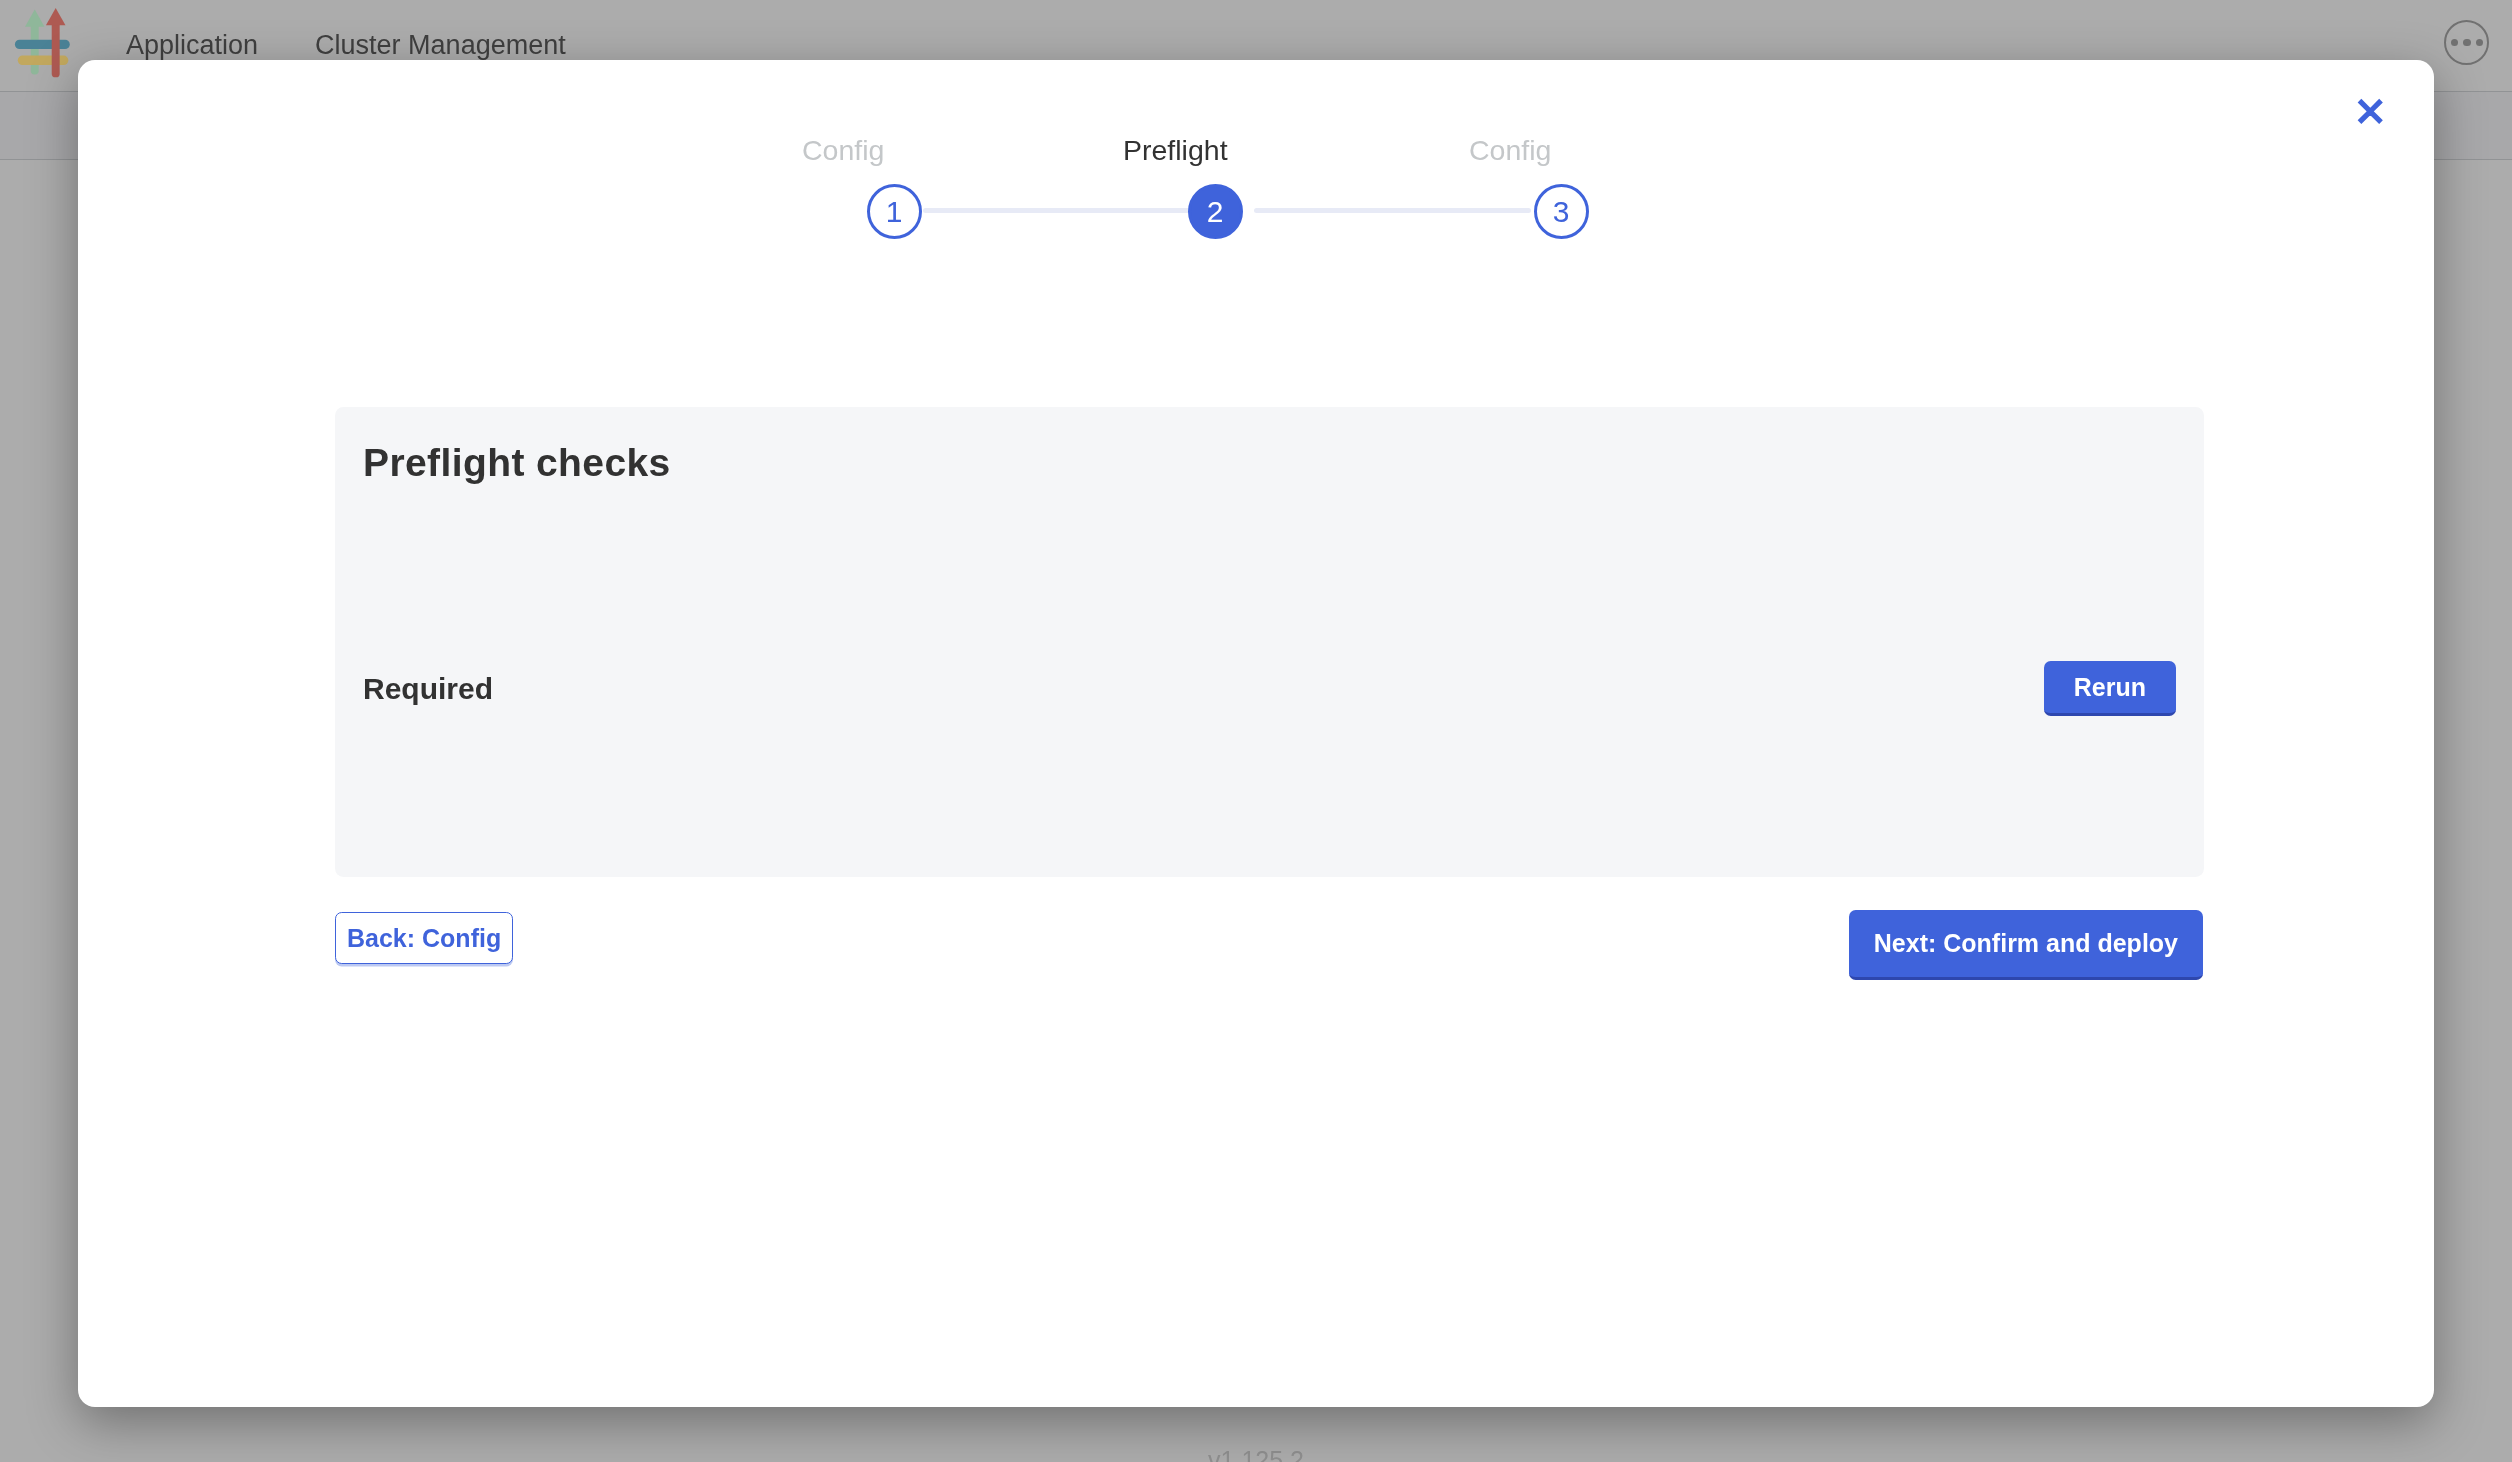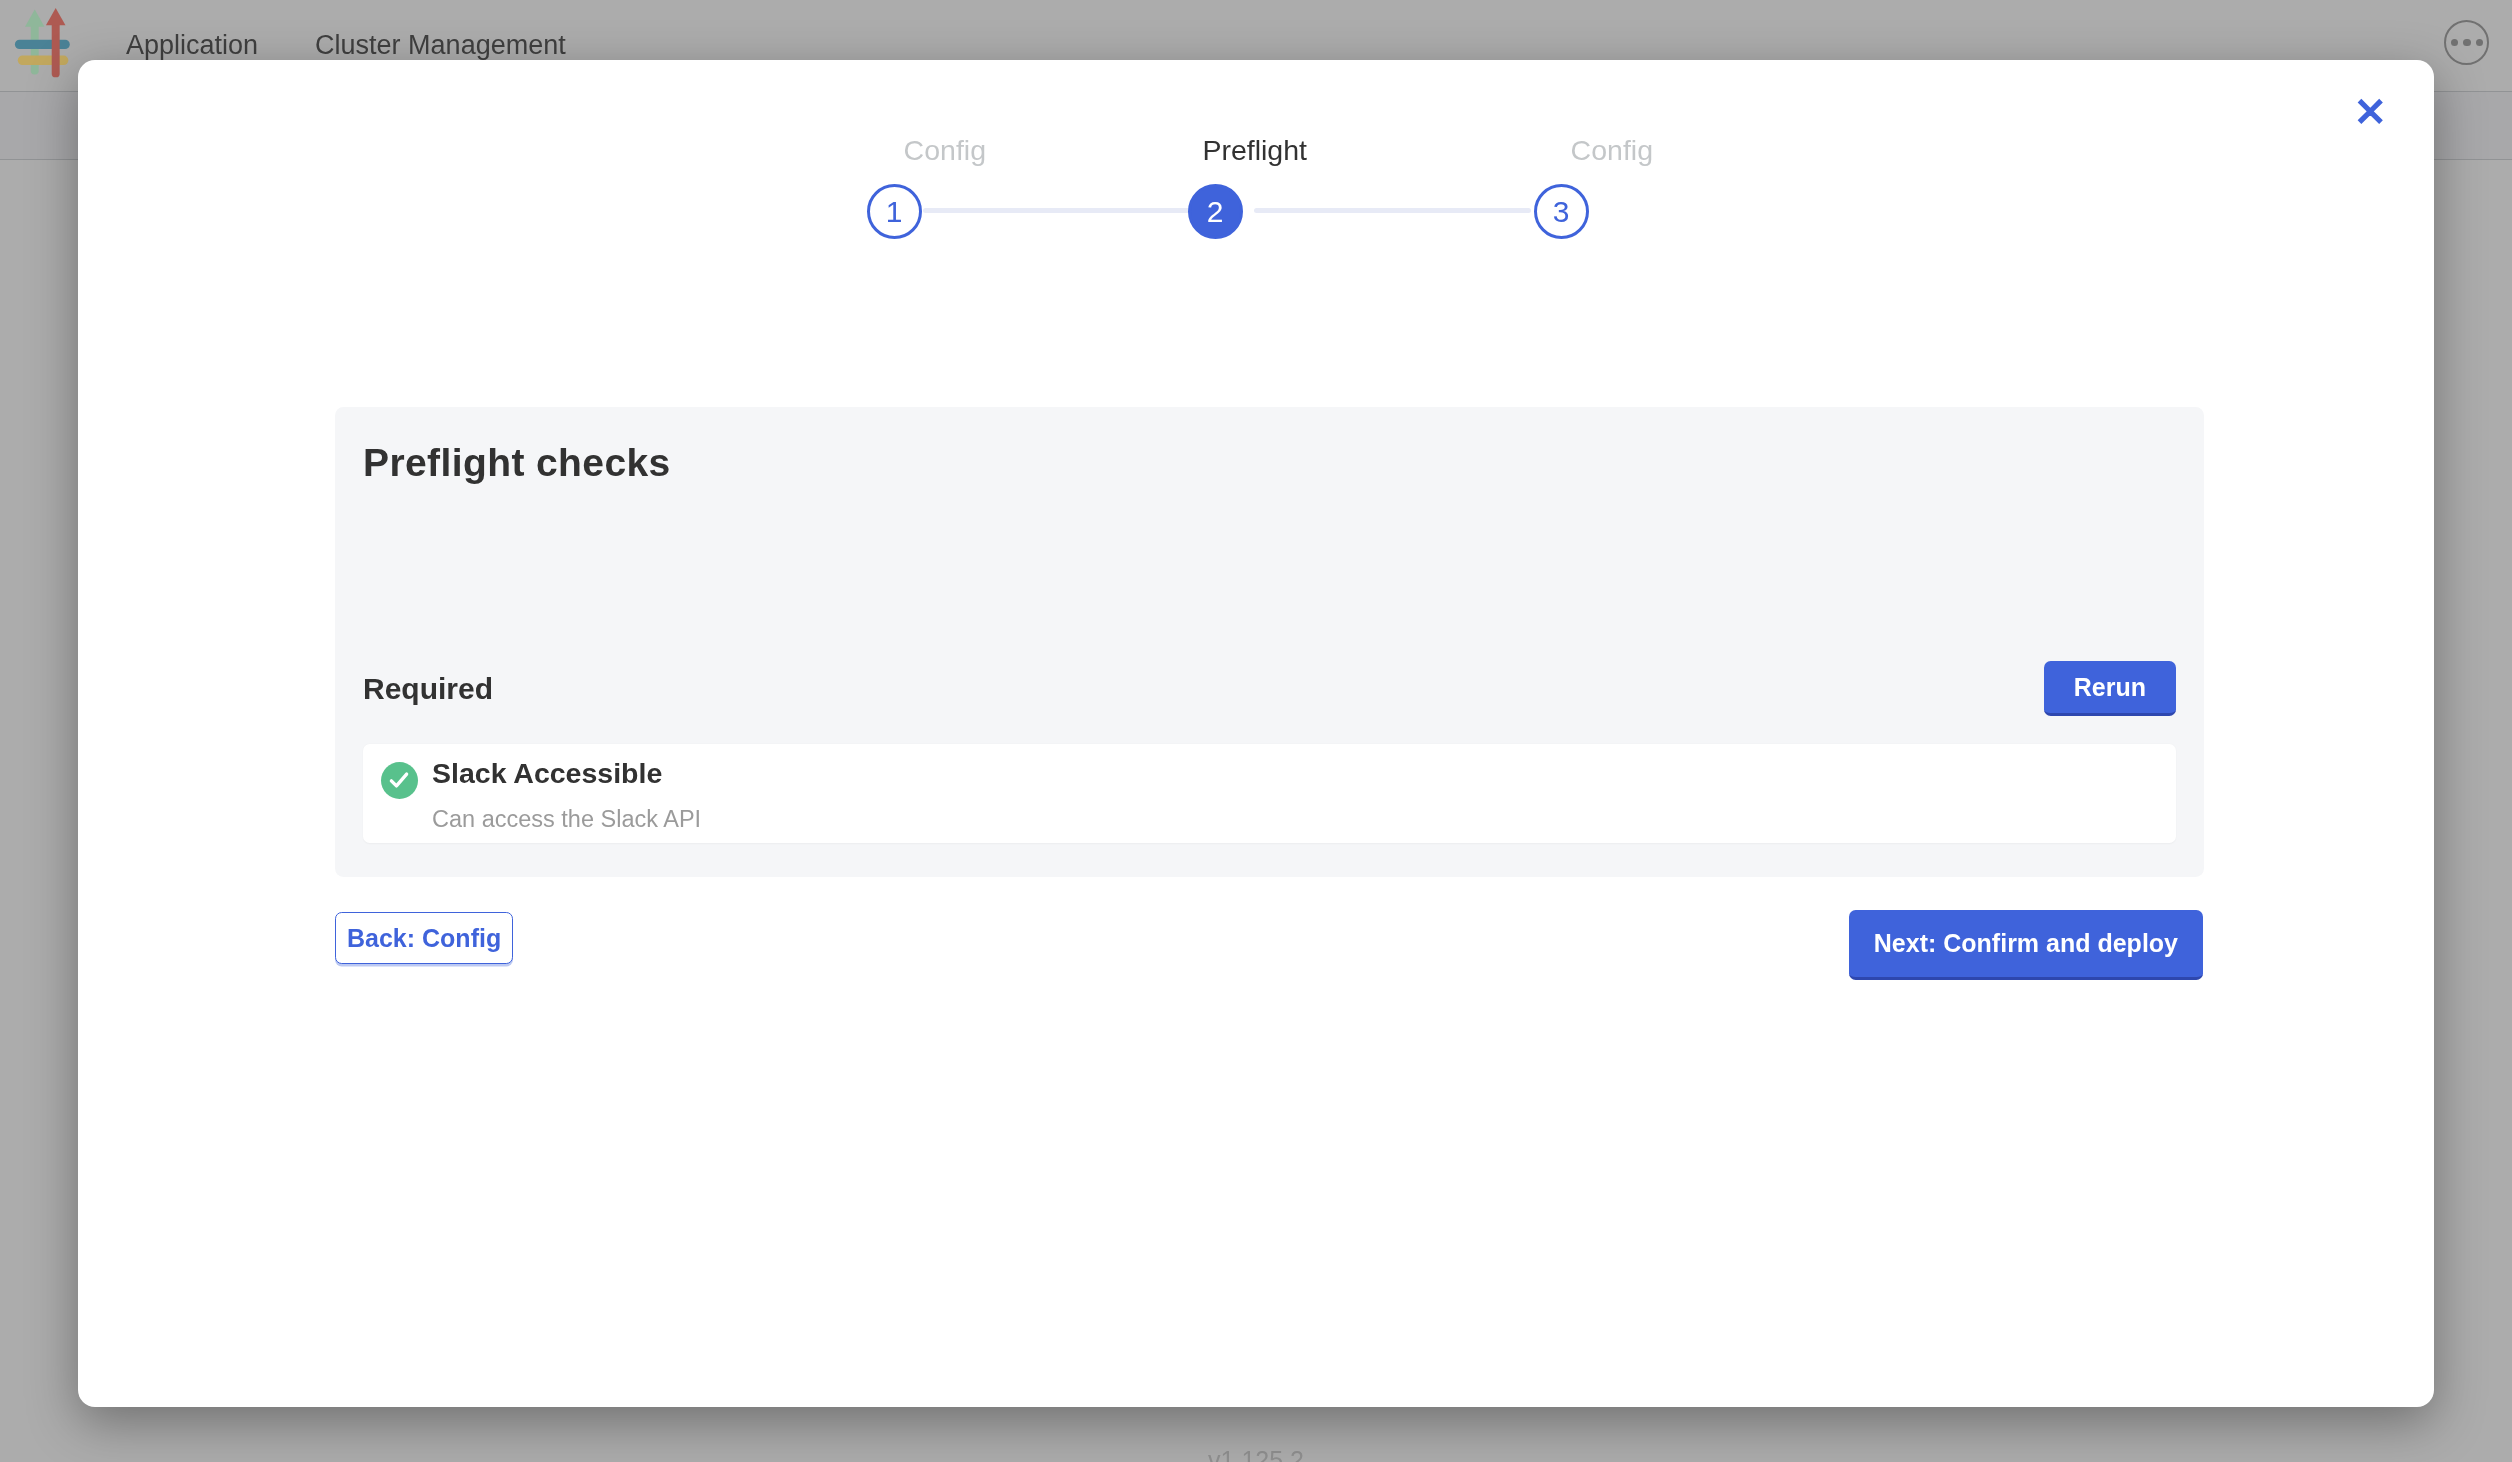--- a/index.html
+++ b/index.html
@@ -41,21 +41,21 @@
     box-shadow:0 15px 50px rgba(0,0,0,0.35);
   }
   .close-x {
     position:absolute; top:30px; right:47px;
     font-size:40px; font-weight:bold; color:#3f63db;
     line-height:44px; cursor:pointer;
   }
 
   
   .stepper { position:absolute; top:0; left:0; width:100%; height:218px; }
-  .step { position:absolute; width:184px; text-align:right; }
+  .step { position:absolute; width:184px; text-align:left; }
   .step-label { font-size:28.5px; font-weight:500; color:#c4c7c9; height:37px; }
   .step.active .step-label { color:#323232; }
   .step-circle {
     width:55px; height:55px; border-radius:50%;
     border:3.4px solid #3f63db; background:#ffffff;
     color:#3f63db; font-size:30px;
     display:flex; align-items:center; justify-content:center;
     margin:13.4px auto 0; position:relative; z-index:2; cursor:pointer;
   }
   .step.active .step-circle { background:#3f63db; color:#ffffff; border-color:#3f63db; }
@@ -165,27 +165,18 @@
   </div>
 
   <div class="card">
     <div class="card-title">Preflight checks</div>
 
     <div class="results-bar">
       <span class="results-label">Required</span>
       <button class="btn-blue rerun-btn">Rerun</button>
     </div>
 
-    <div class="check-row">
-      <span class="check-icon">
-        <svg viewBox="0 0 26 26">
-            <path d="M4 14 L10 20 L22 6" stroke="#ffffff" stroke-width="4" fill="none" stroke-linecap="round" stroke-linejoin="round"></path>
-          </svg>
-      </span>
-      <span class="check-title">Slack Accessible</span>
-      <span class="check-sub">Can access the Slack API</span>
-    </div>
   </div>
 
   <button class="back-btn">Back: Config</button>
   <button class="btn-blue next-btn">Next: Confirm and deploy</button>
 </div>
 
 
 </body></html>

